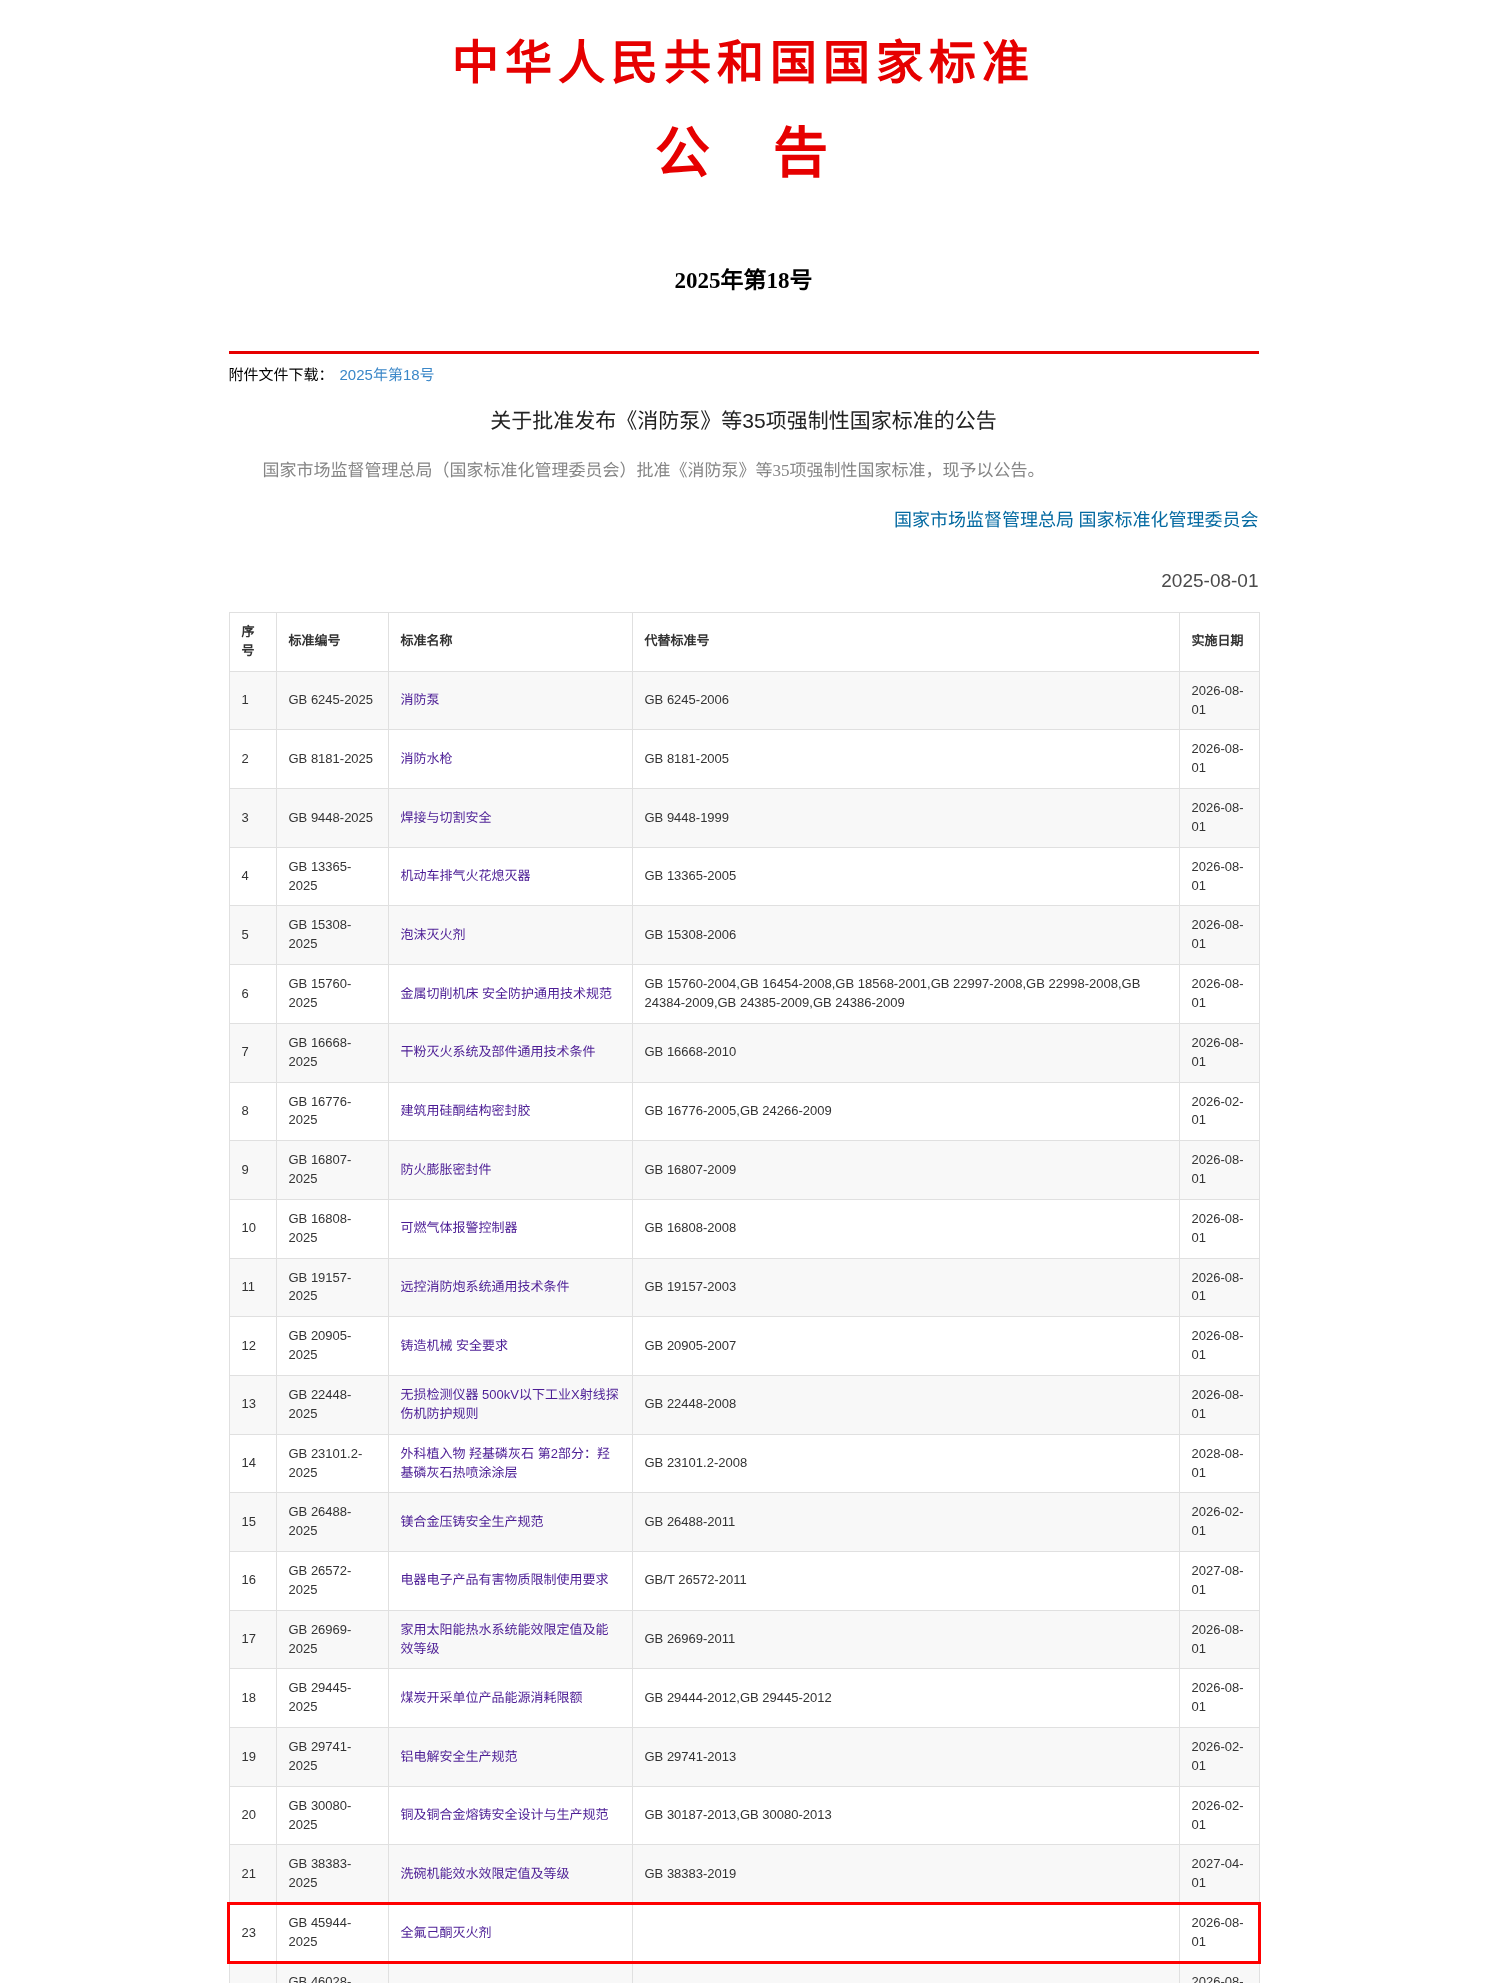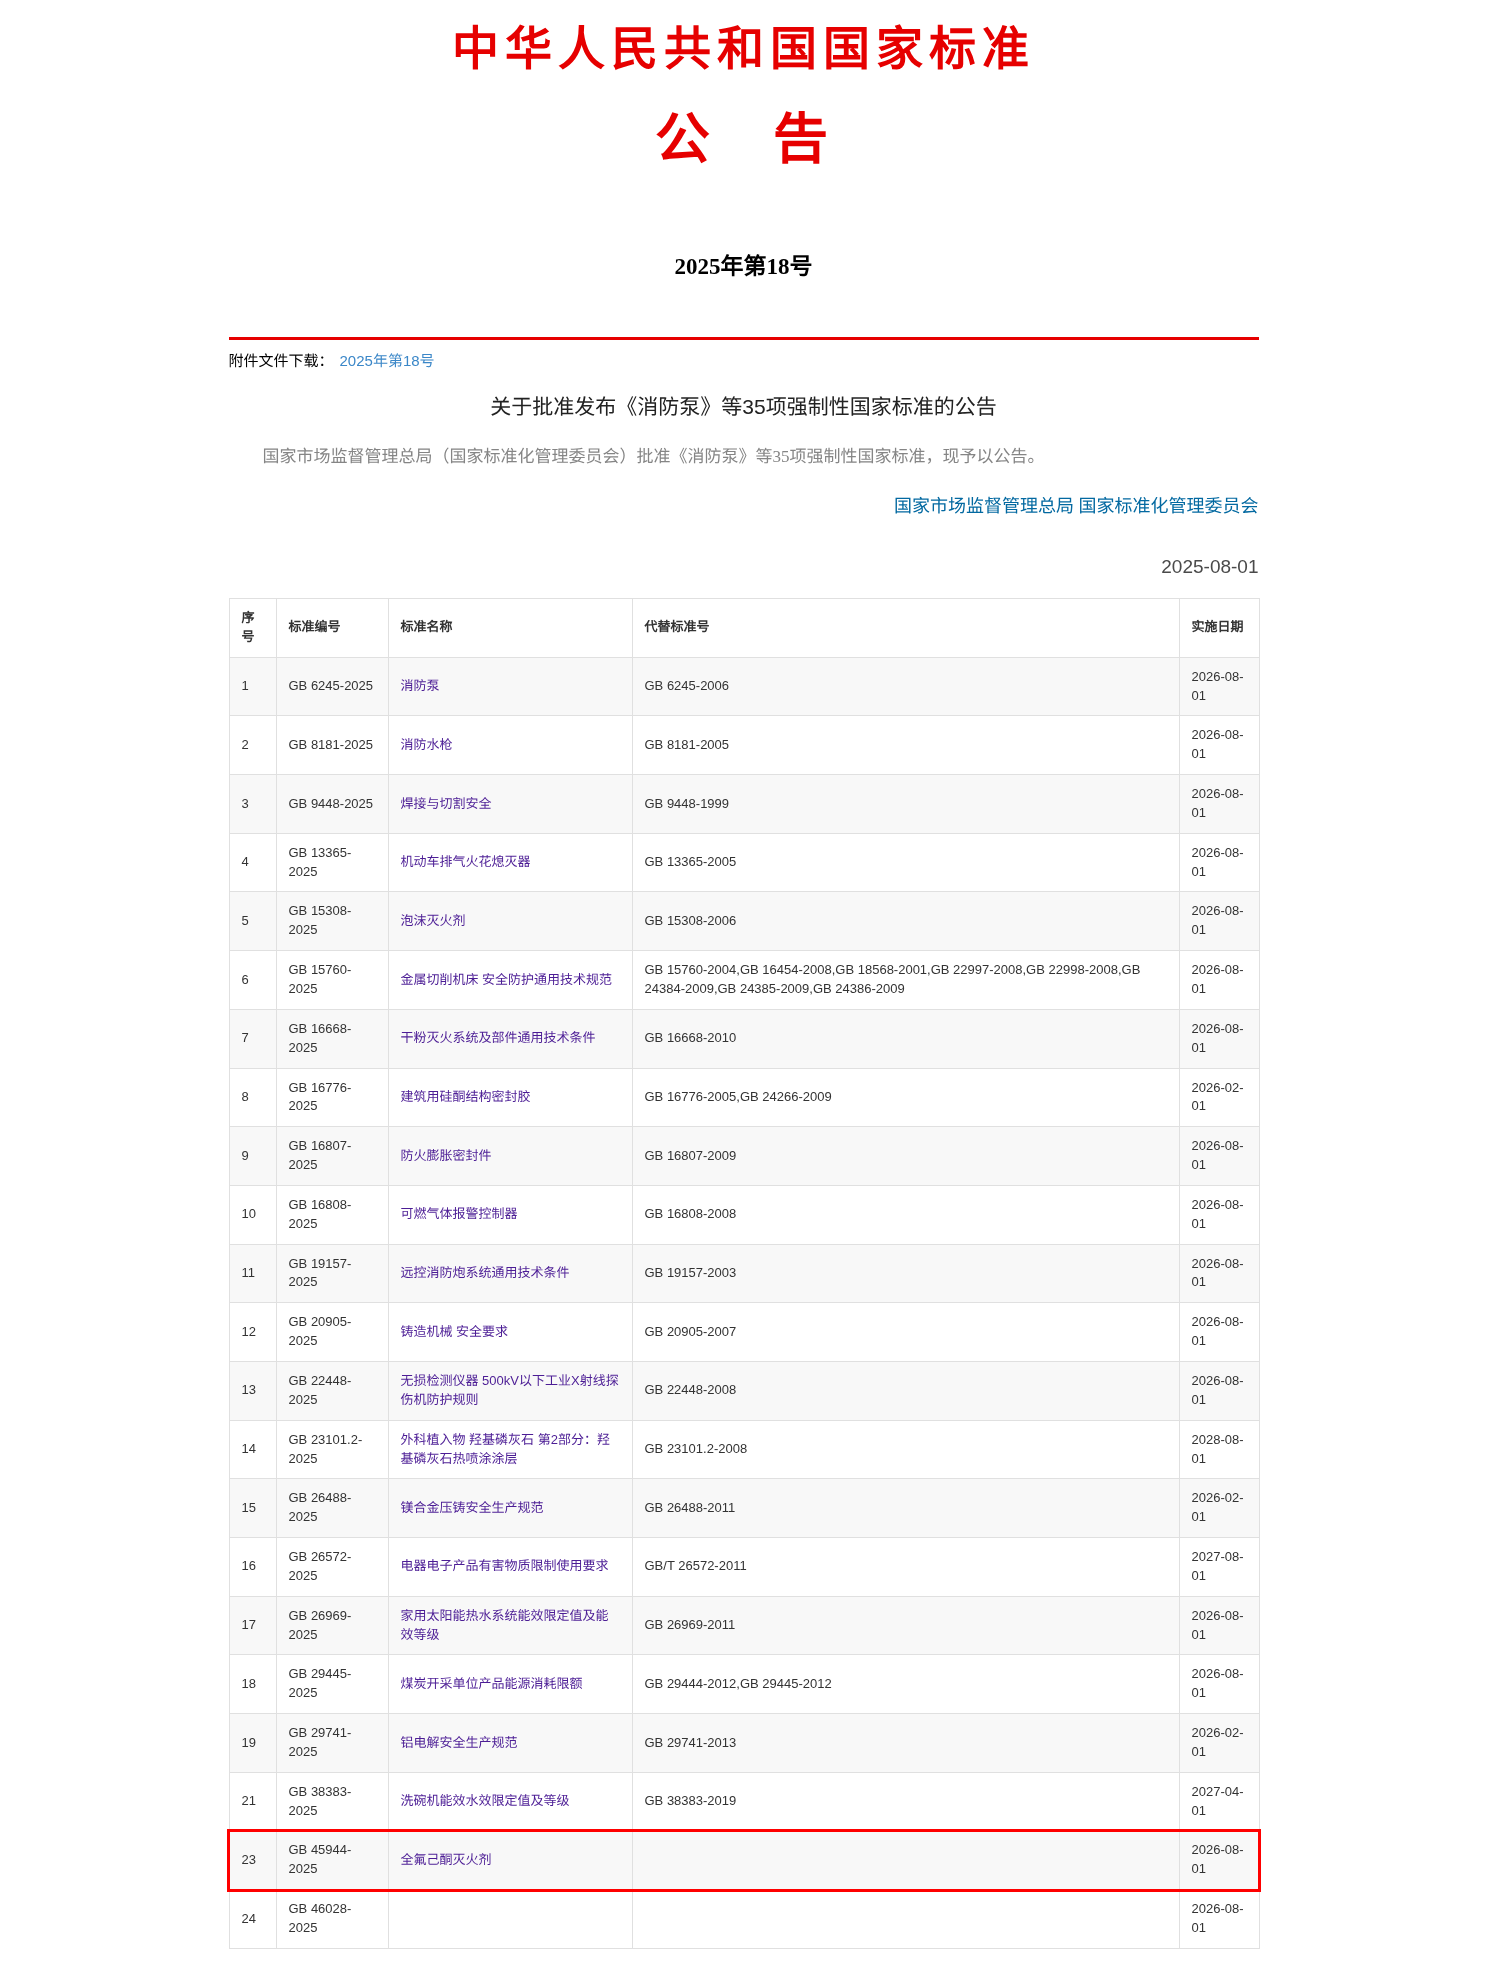--- a/index.html
+++ b/index.html
@@ -5,21 +5,21 @@
   * { margin:0; padding:0; box-sizing:border-box; }
   html,body { background:#fff; }
   body {
     width:1487px; min-height:1983px;
     font-family:"Liberation Sans", sans-serif;
     color:#333;
   }
   .page { width:1030px; margin:0 auto; }
 
   .doc-title {
-    margin-top:22px; text-align:center;
+    margin-top:36px; text-align:center;
     font-family:"Liberation Serif", serif;
     font-weight:bold; color:#e60000;
     font-size:47px; letter-spacing:6px; line-height:1.15;
   }
   .doc-subtitle {
     margin-top:34px; text-align:center;
     font-family:"Liberation Serif", serif;
     font-weight:bold; color:#e60000;
     font-size:55px; letter-spacing:4px; line-height:1.1;
   }
@@ -247,20 +247,27 @@
           <td>2026-08-01</td>
         </tr>
         <tr>
           <td>19</td>
           <td>GB 29741-2025</td>
           <td><a href="#">铝电解安全生产规范</a></td>
           <td>GB 29741-2013</td>
           <td>2026-02-01</td>
         </tr>
         <tr>
+          <td>20</td>
+          <td>GB 30080-2025</td>
+          <td><a href="#">铜及铜合金熔铸安全设计与生产规范</a></td>
+          <td>GB 30187-2013,GB 30080-2013</td>
+          <td>2026-02-01</td>
+        </tr>
+        <tr>
           <td>21</td>
           <td>GB 38383-2025</td>
           <td><a href="#">洗碗机能效水效限定值及等级</a></td>
           <td>GB 38383-2019</td>
           <td>2027-04-01</td>
         </tr>
         <tr class="highlight">
           <td>23</td>
           <td>GB 45944-2025</td>
           <td><a href="#">全氟己酮灭火剂</a></td>

